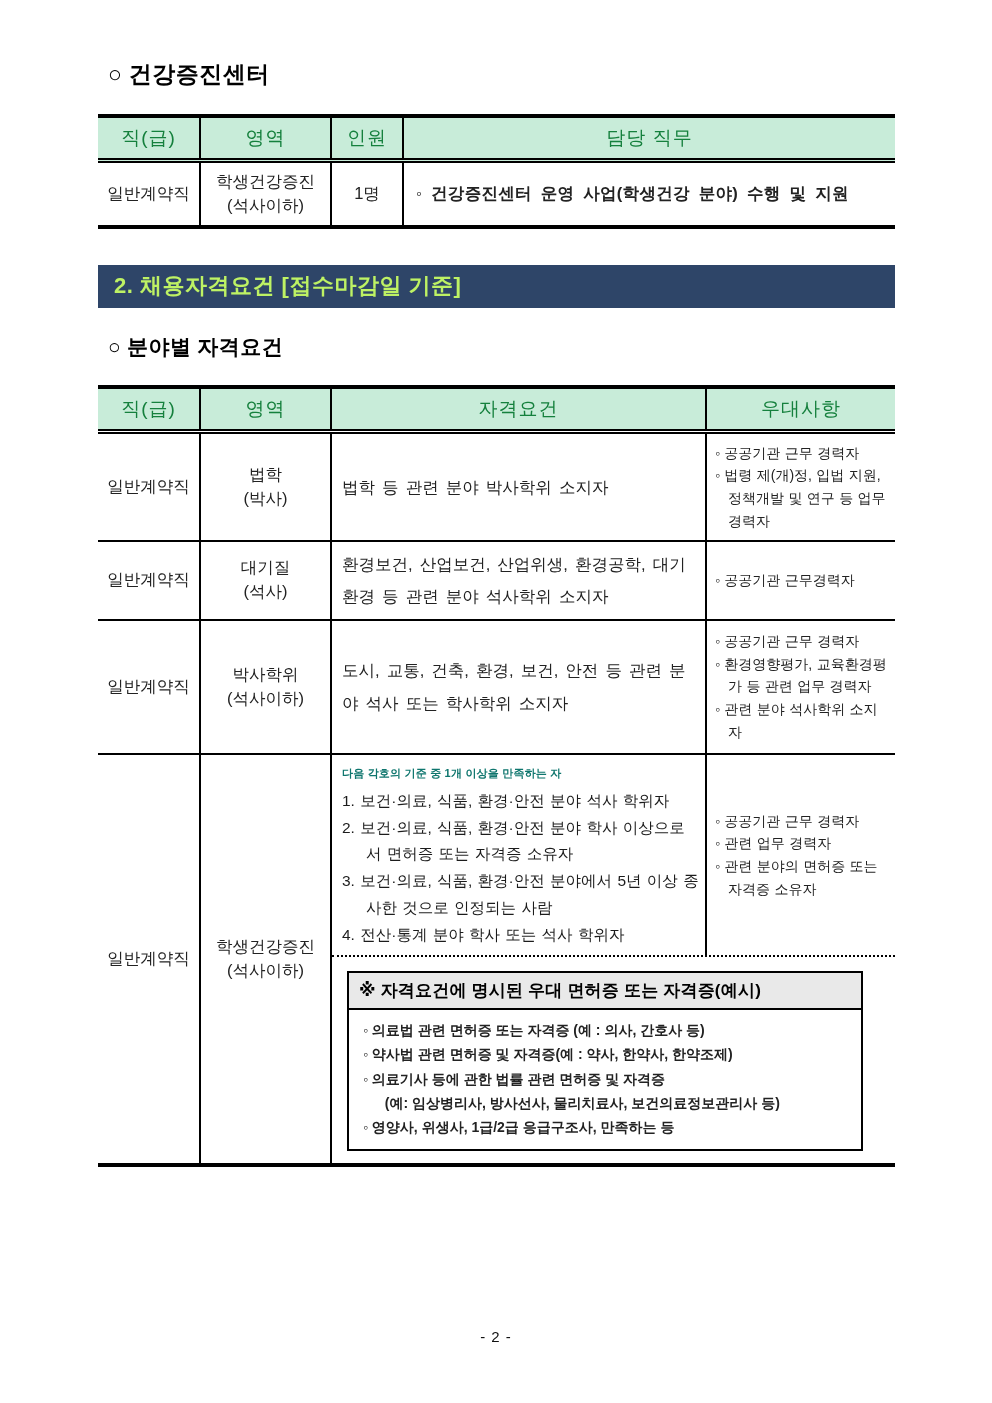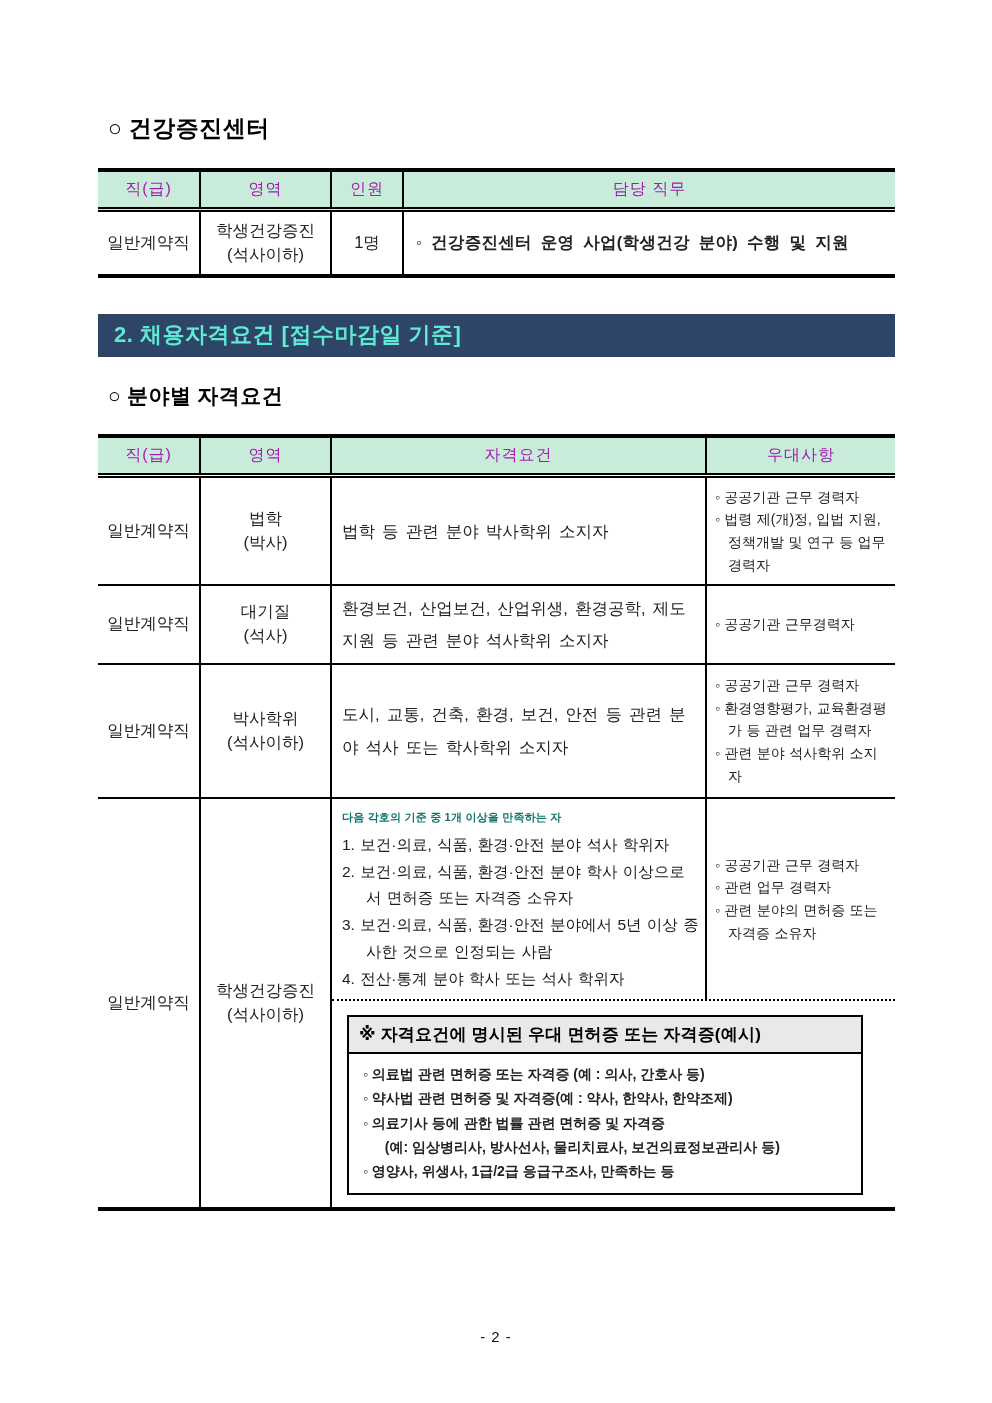--- a/index.html
+++ b/index.html
@@ -3,38 +3,38 @@
 <meta charset="utf-8">
 <style>
   * { margin: 0; padding: 0; box-sizing: border-box; }
   html, body { background: #ffffff; }
   body {
     width: 992px; height: 1403px;
     font-family: "Liberation Sans", "DejaVu Sans", sans-serif;
     color: #1a1a1a;
     overflow: hidden;
   }
-  .page { width: 992px; height: 1123px; padding: 113px 97px 0 98px; position: relative; }
+  .page { width: 992px; height: 1123px; padding: 59px 97px 0 98px; position: relative; }
 
   .doc-heading {
     font-family: "Liberation Serif", "DejaVu Serif", serif;
     font-size: 23px; font-weight: 700; color: #000;
     letter-spacing: 0.5px; margin-left: 10px;
   }
   .doc-heading.second { font-size: 21px; margin-top: 25px; }
 
   
   table.tbl {
     width: 797px; table-layout: fixed; border-collapse: collapse;
     border-top: 4px solid #000; border-bottom: 4px solid #000;
     margin-top: 24px;
   }
   table.tbl th {
     background: #c8ecd9;
-    font-size: 16px; font-weight: 400; color: #a21caf;
+    font-size: 19px; font-weight: 400; color: #15803d;
     border-bottom: 5px double #000;
     border-left: 2px solid #000; border-right: 2px solid #000;
     padding: 7px 2px; letter-spacing: 1px;
   }
   table.tbl th:first-child, table.tbl td:first-child { border-left: none; }
   table.tbl th:last-child,  table.tbl td:last-child  { border-right: none; }
   table.tbl td {
     border: 2px solid #000;
     border-top-width: 2px;
     font-size: 16.5px; color: #222;
@@ -76,21 +76,21 @@
   }
   ul.note-body { list-style: none; padding: 8px 8px 10px 14px; font-weight: bold; }
   ul.note-body li {
     font-size: 14px; line-height: 1.72; color: #222;
     padding-left: 14px; text-indent: -14px; white-space: pre-line;
   }
 
   
   .section-bar {
     margin-top: 36px; width: 797px; height: 43px;
-    background: #2e4568; color: #5eead4;
+    background: #2e4568; color: #bef264;
     font-size: 22px; font-weight: 700; letter-spacing: 0.5px;
     display: flex; align-items: center; padding-left: 16px;
   }
 
   .tbl2 { margin-top: 18px; }
   .tbl2 td.h1 { height: 106px; }
   .tbl2 td.h2 { height: 74px; }
   .tbl2 td.h3 { height: 134px; }
 
   .page-footer {
@@ -168,21 +168,21 @@
           </ul>
         </td>
       </tr>
 
       <tr>
         <td class="cell-center h2">일반계약직</td>
         <td class="cell-center">
           <div>대기질</div>
           <div>(석사)</div>
         </td>
-        <td class="qual-cell">환경보건, 산업보건, 산업위생, 환경공학, 제도지원 등 관련 분야 석사학위 소지자</td>
+        <td class="qual-cell">환경보건, 산업보건, 산업위생, 환경공학, 대기환경 등 관련 분야 석사학위 소지자</td>
         <td class="pref-cell">
           <ul class="pref-list">
             <li>◦ 공공기관 근무경력자</li>
           </ul>
         </td>
       </tr>
 
       <tr>
         <td class="cell-center h3">일반계약직</td>
         <td class="cell-center">

